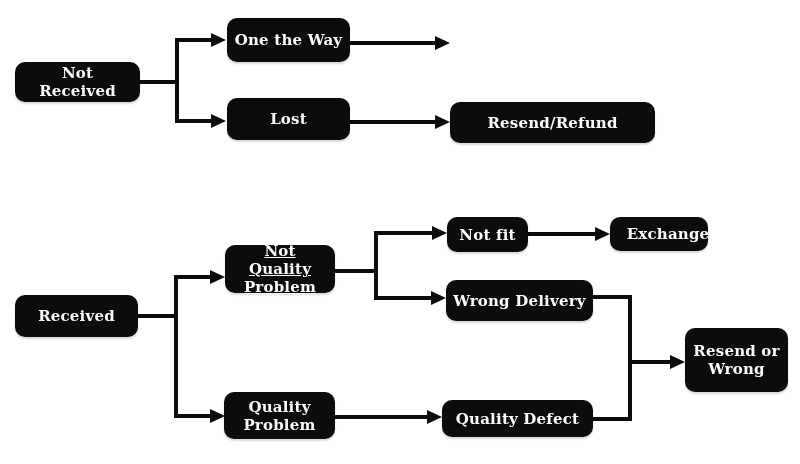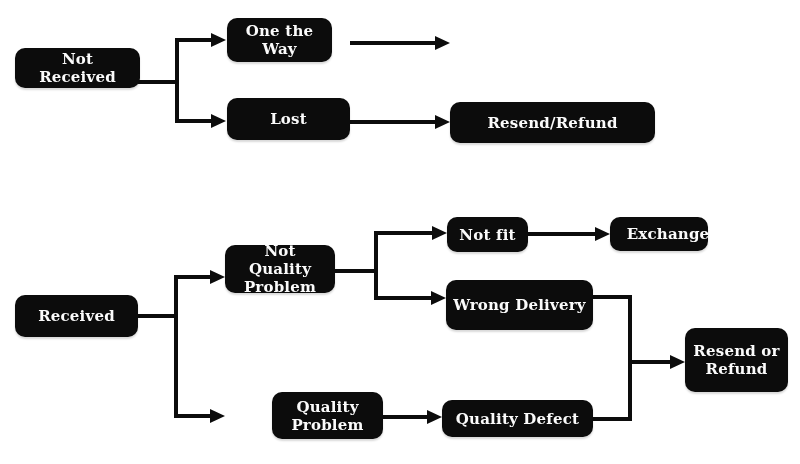--- a/index.html
+++ b/index.html
@@ -40,31 +40,31 @@
     text-align: center;
     font-weight: bold;
     font-size: 15px;
     line-height: 1.2;
     letter-spacing: 0.2px;
     padding: 2px 6px;
     box-sizing: border-box;
     box-shadow: 0 2px 2px rgba(0,0,0,0.15);
   }
   
-  #n-not-received       { left: 15px;  top: 48px;  width: 125px; height: 40px; }
-  #n-one-the-way        { left: 227px; top: 18px;  width: 105px; height: 44px; }
+  #n-not-received       { left: 15px;  top: 62px;  width: 125px; height: 40px; }
+  #n-one-the-way        { left: 227px; top: 18px;  width: 123px; height: 44px; }
   #n-lost               { left: 227px; top: 98px;  width: 123px; height: 42px; }
   #n-please-wait        { left: 450px; top: 22px;  width: 205px; height: 45px; }
   #n-resend-refund      { left: 450px; top: 102px; width: 205px; height: 41px; }
   #n-received           { left: 15px;  top: 295px; width: 123px; height: 42px; }
-  #n-not-quality-problem{ left: 225px; top: 245px; width: 110px; height: 48px; }
-  #n-quality-problem    { left: 224px; top: 392px; width: 111px; height: 47px; margin-left: 48px; }
+  #n-not-quality-problem{ left: 225px; top: 245px; width: 110px; height: 48px; text-decoration: underline; }
+  #n-quality-problem    { left: 224px; top: 392px; width: 111px; height: 47px; }
   #n-not-fit            { left: 447px; top: 217px; width: 81px;  height: 35px; }
   #n-exchange           { left: 610px; top: 217px; width: 98px;  height: 34px; padding-left: 24px; }
-  #n-wrong-delivery     { left: 446px; top: 280px; width: 147px; height: 50px; text-align: right; }
+  #n-wrong-delivery     { left: 446px; top: 280px; width: 147px; height: 41px; text-align: right; }
   #n-quality-defect     { left: 442px; top: 400px; width: 151px; height: 37px; }
   #n-resend-or-refund   { left: 685px; top: 328px; width: 103px; height: 64px; }
 </style>
 </head>
 <body>
 
 <div class="canvas">
 
   <svg class="edges-layer" viewBox="0 0 800 464" xmlns="http://www.w3.org/2000/svg">
 
@@ -134,15 +134,15 @@
   <div class="node" id="n-quality-problem">Quality Problem</div>
 
   <div class="node" id="n-not-fit">Not fit</div>
 
   <div class="node" id="n-exchange">Exchange</div>
 
   <div class="node" id="n-wrong-delivery">Wrong Delivery</div>
 
   <div class="node" id="n-quality-defect">Quality Defect</div>
 
-  <div class="node" id="n-resend-or-refund">Resend or Refund</div>
+  <div class="node" id="n-resend-or-refund">Resend or Wrong</div>
 
 </div>
 
 </body></html>

